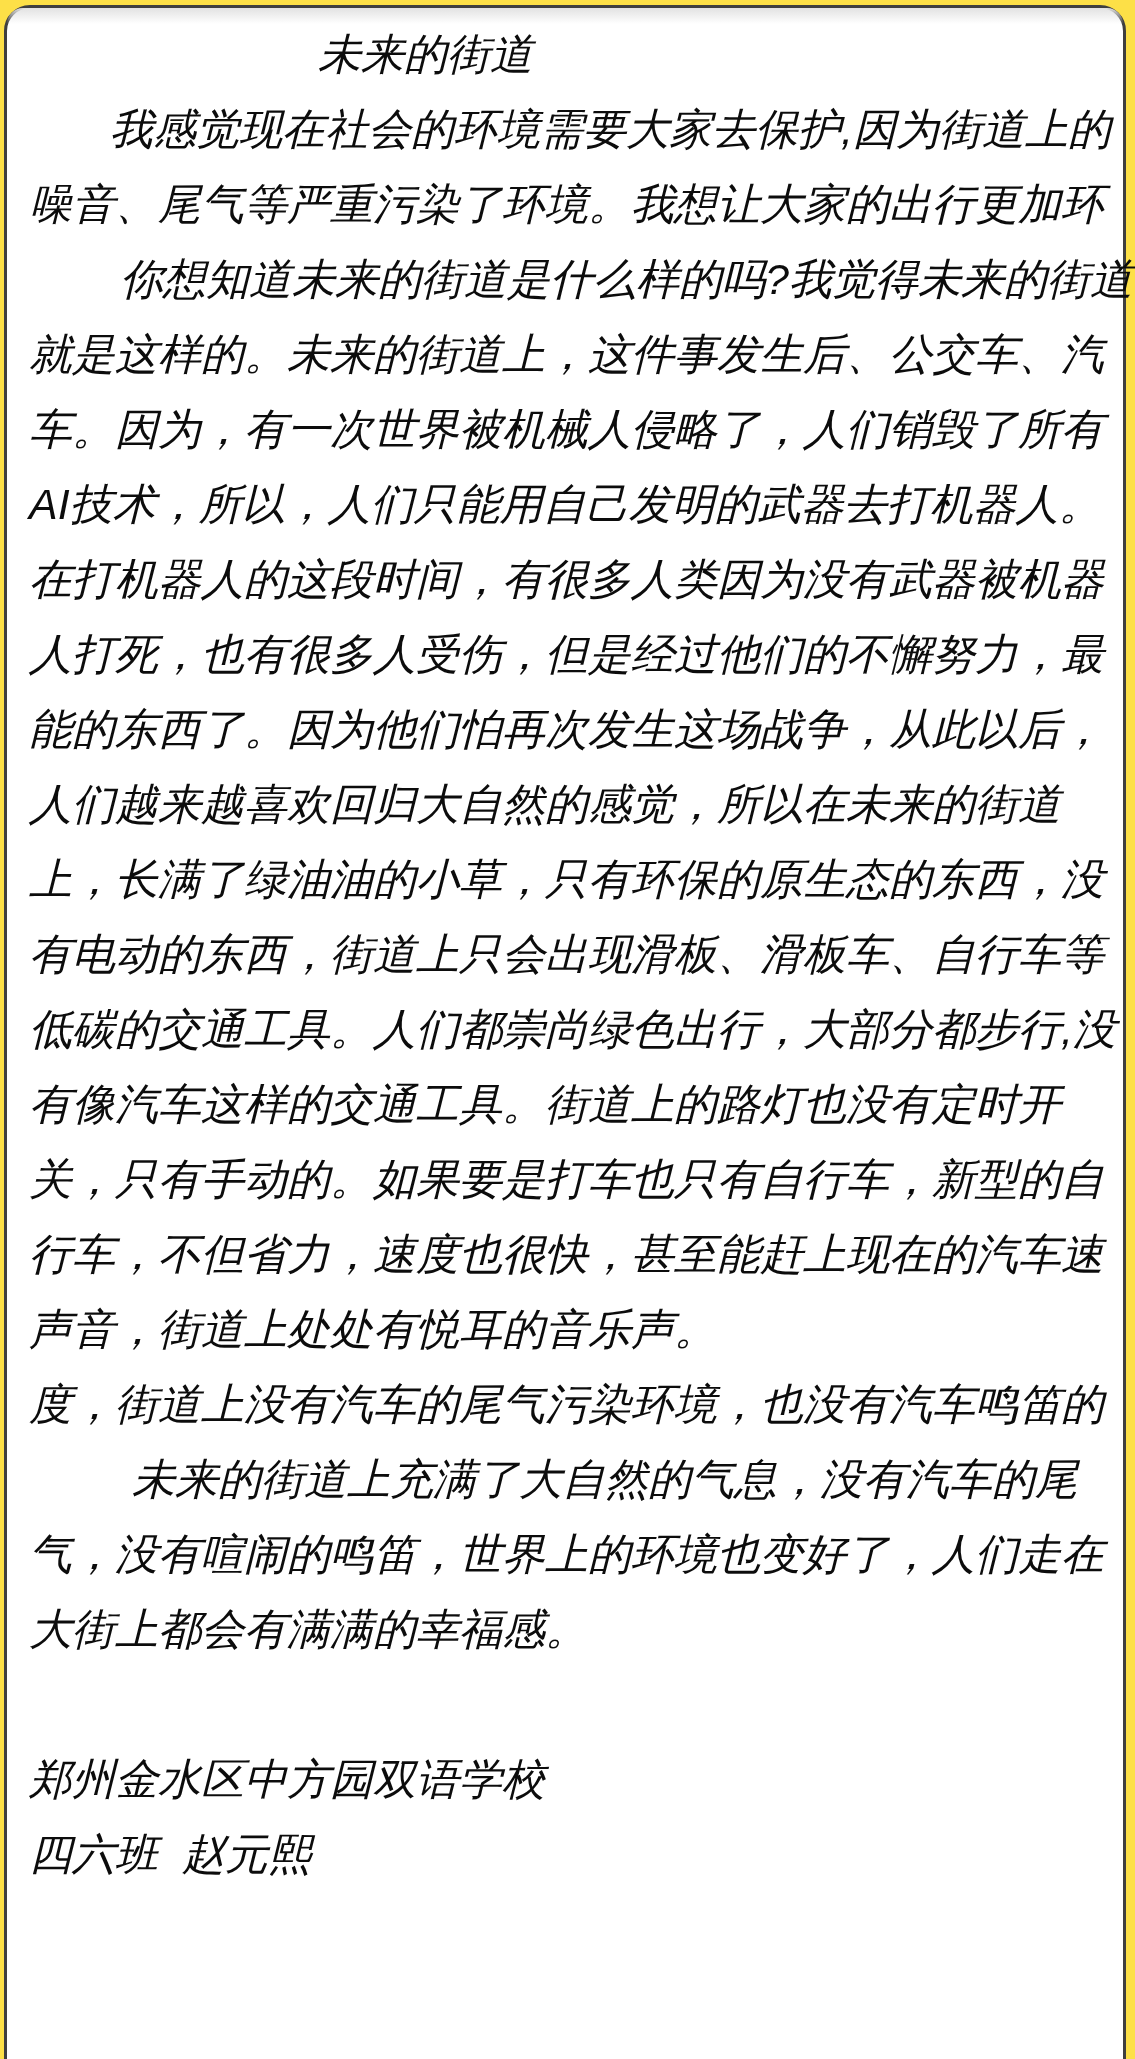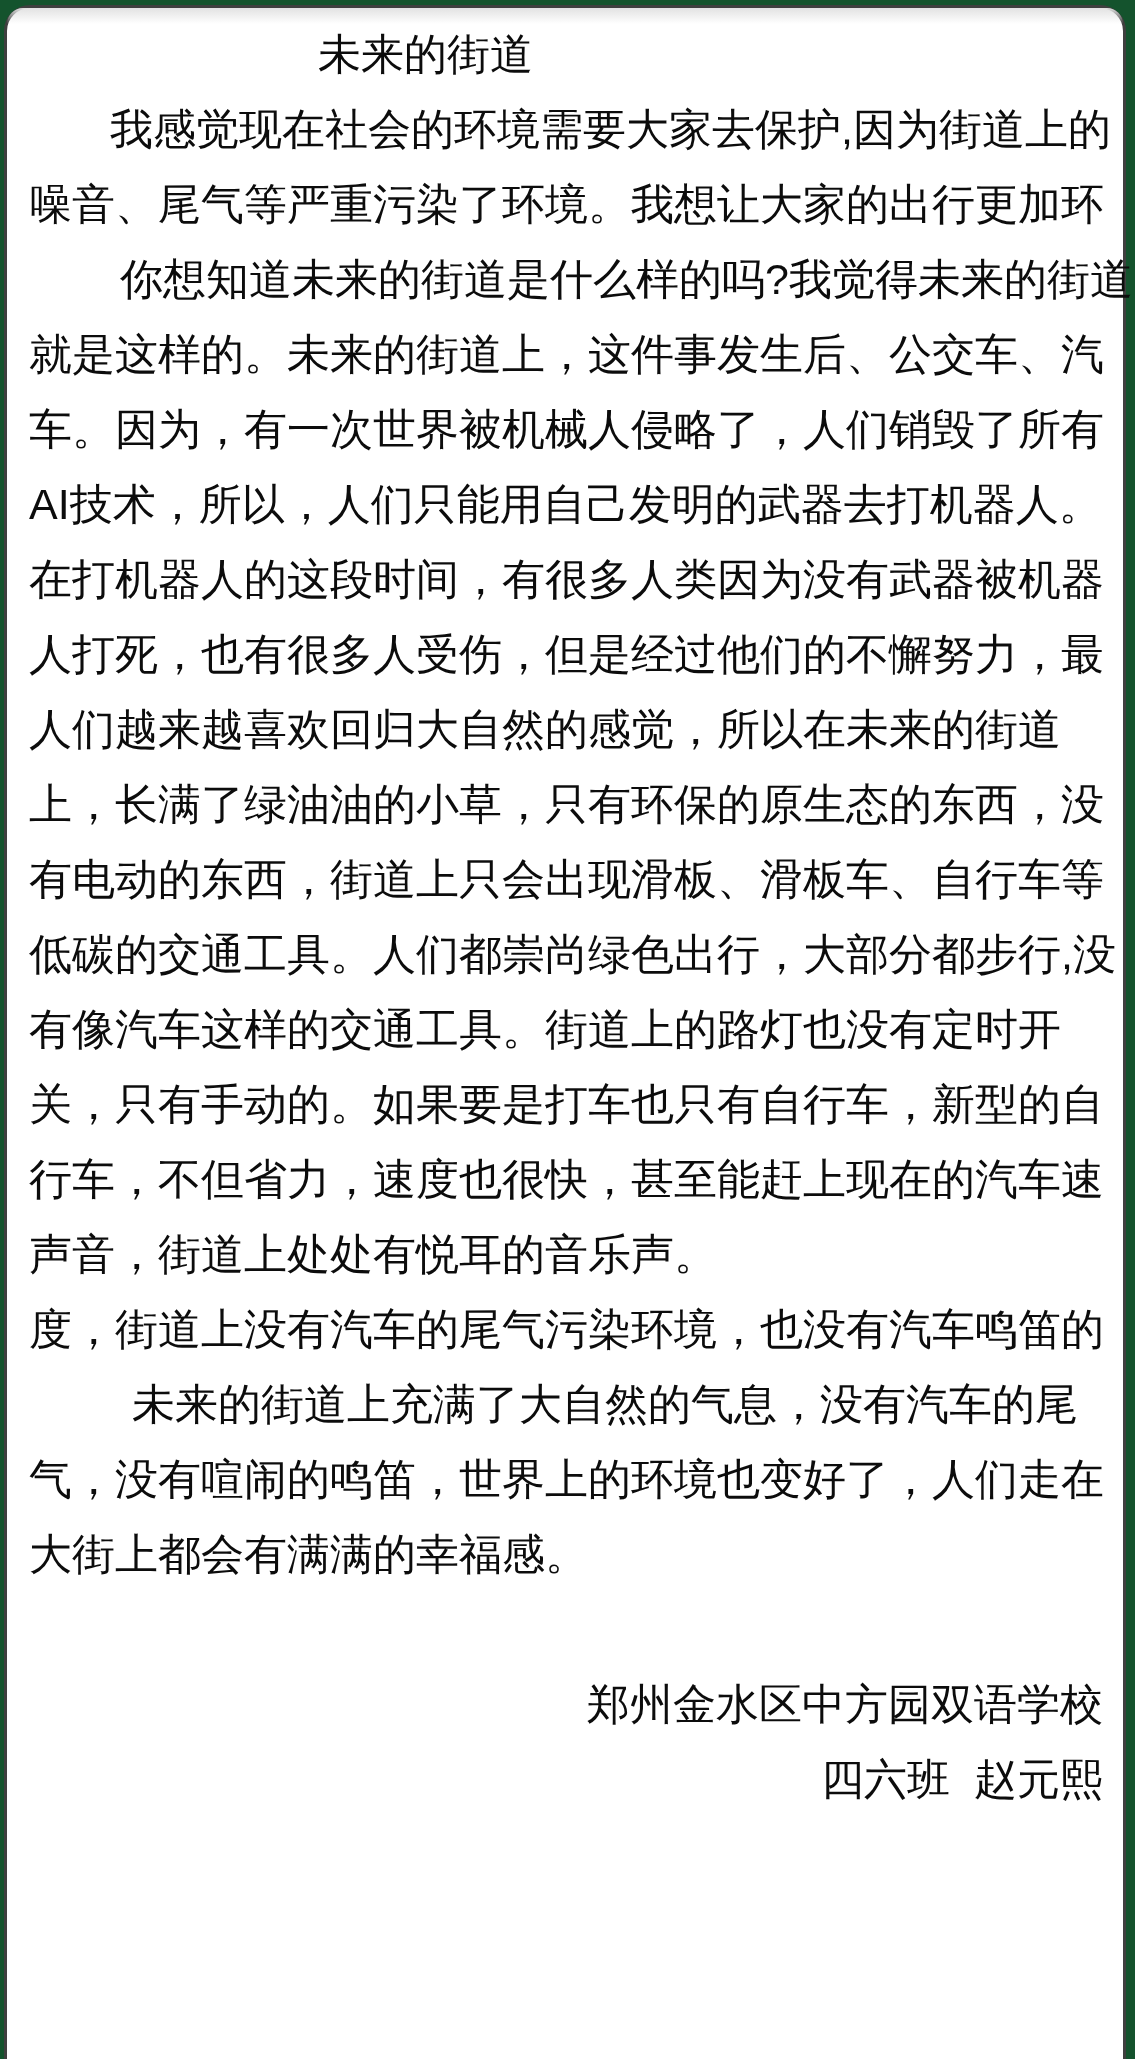--- a/index.html
+++ b/index.html
@@ -8,21 +8,22 @@
     width: 1135px;
     height: 2059px;
     overflow: hidden;
     background: #f4f4f4;
     font-family: "Liberation Sans", sans-serif;
   }
   .stage {
     position: relative;
     width: 1135px;
     height: 2059px;
-    background: #14532d;
+    background: #fde047;
+    font-style: italic;
   }
   .card {
     position: absolute;
     left: 4px;
     top: 5px;
     width: 1116px;
     height: 2130px;
     background: #ffffff;
     border: 3px solid #3f3f3f;
     border-radius: 26px;
@@ -50,38 +51,39 @@
     line-height: 75px;
     height: 75px;
     white-space: pre;
     letter-spacing: 0;
     font-weight: 400;
   }
   .title-line { text-indent: 289px; }
   .ind-1 { text-indent: 81px; }
   .ind-2 { text-indent: 91px; }
   .ind-3 { text-indent: 103px; }
-  .sig { text-align: right; }
+  .sig { }
   .blank { height: 75px; }
 </style>
 </head>
 <body>
 
 <div class="stage">
   <div class="card">
     <div class="content">
       <div class="line title-line">未来的街道</div>
       <div class="line ind-1">我感觉现在社会的环境需要大家去保护,因为街道上的</div>
       <div class="line">噪音、尾气等严重污染了环境。我想让大家的出行更加环</div>
       <div class="line ind-2">你想知道未来的街道是什么样的吗?我觉得未来的街道</div>
       <div class="line">就是这样的。未来的街道上，这件事发生后、公交车、汽</div>
       <div class="line">车。因为，有一次世界被机械人侵略了，人们销毁了所有</div>
       <div class="line">AI技术，所以，人们只能用自己发明的武器去打机器人。</div>
       <div class="line">在打机器人的这段时间，有很多人类因为没有武器被机器</div>
       <div class="line">人打死，也有很多人受伤，但是经过他们的不懈努力，最</div>
+      <div class="line">能的东西了。因为他们怕再次发生这场战争，从此以后，</div>
       <div class="line">人们越来越喜欢回归大自然的感觉，所以在未来的街道</div>
       <div class="line">上，长满了绿油油的小草，只有环保的原生态的东西，没</div>
       <div class="line">有电动的东西，街道上只会出现滑板、滑板车、自行车等</div>
       <div class="line">低碳的交通工具。人们都崇尚绿色出行，大部分都步行,没</div>
       <div class="line">有像汽车这样的交通工具。街道上的路灯也没有定时开</div>
       <div class="line">关，只有手动的。如果要是打车也只有自行车，新型的自</div>
       <div class="line">行车，不但省力，速度也很快，甚至能赶上现在的汽车速</div>
       <div class="line">声音，街道上处处有悦耳的音乐声。</div>
       <div class="line">度，街道上没有汽车的尾气污染环境，也没有汽车鸣笛的</div>
       <div class="line ind-3">未来的街道上充满了大自然的气息，没有汽车的尾</div>

